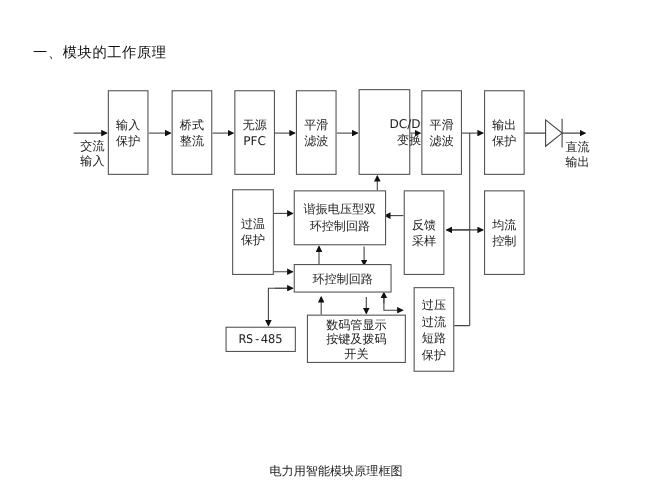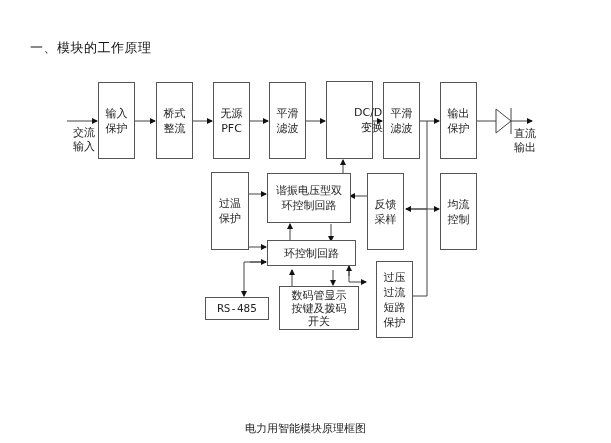--- a/index.html
+++ b/index.html
@@ -116,21 +116,21 @@
 <div class="box" style="left:440px;top:173px;width:37px;height:77px;">
     <span>均流
 控制</span>
   </div>
 <div class="box" style="left:267px;top:240px;width:89px;height:26px;">
     <span>环控制回路</span>
   </div>
 <div class="box rs" style="left:205px;top:297px;width:64px;height:23px;">
     <span>RS-485</span>
   </div>
-<div class="box" style="left:279px;top:286px;width:80px;height:44px;line-height:13px;">
+<div class="box" style="left:279px;top:286px;width:90px;height:44px;line-height:13px;">
     <span>数码管显示
 按键及拨码
 开关</span>
   </div>
 <div class="box" style="left:376px;top:261px;width:37px;height:77px;">
     <span>过压
 过流
 短路
 保护</span>
   </div>

